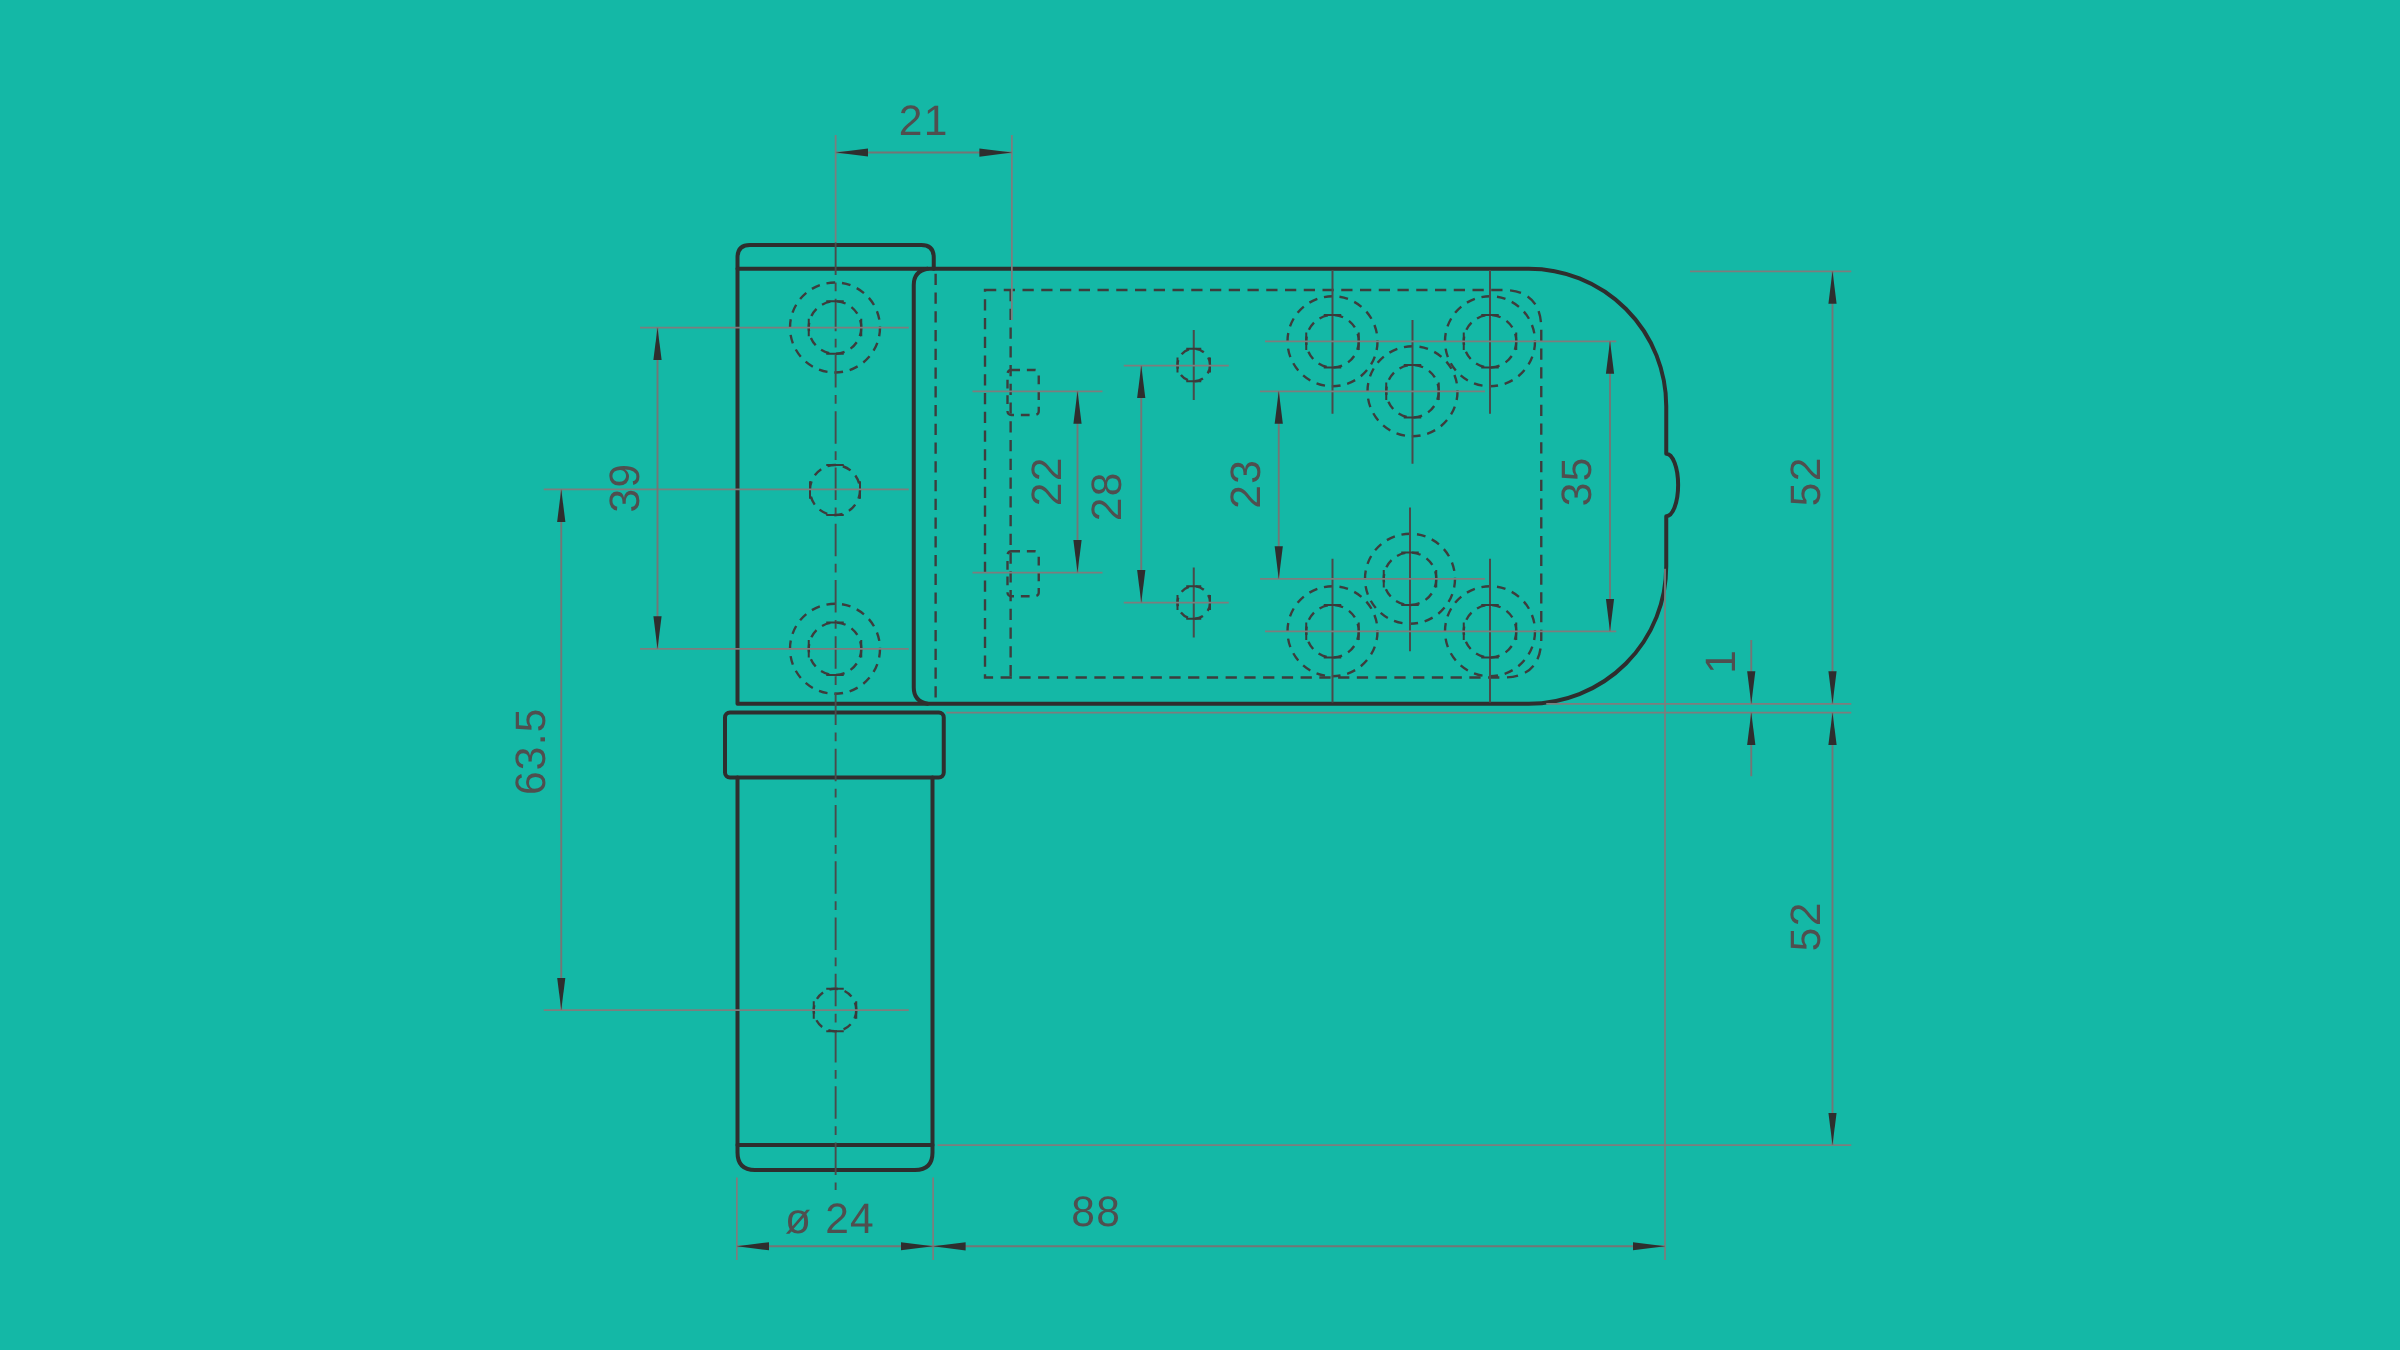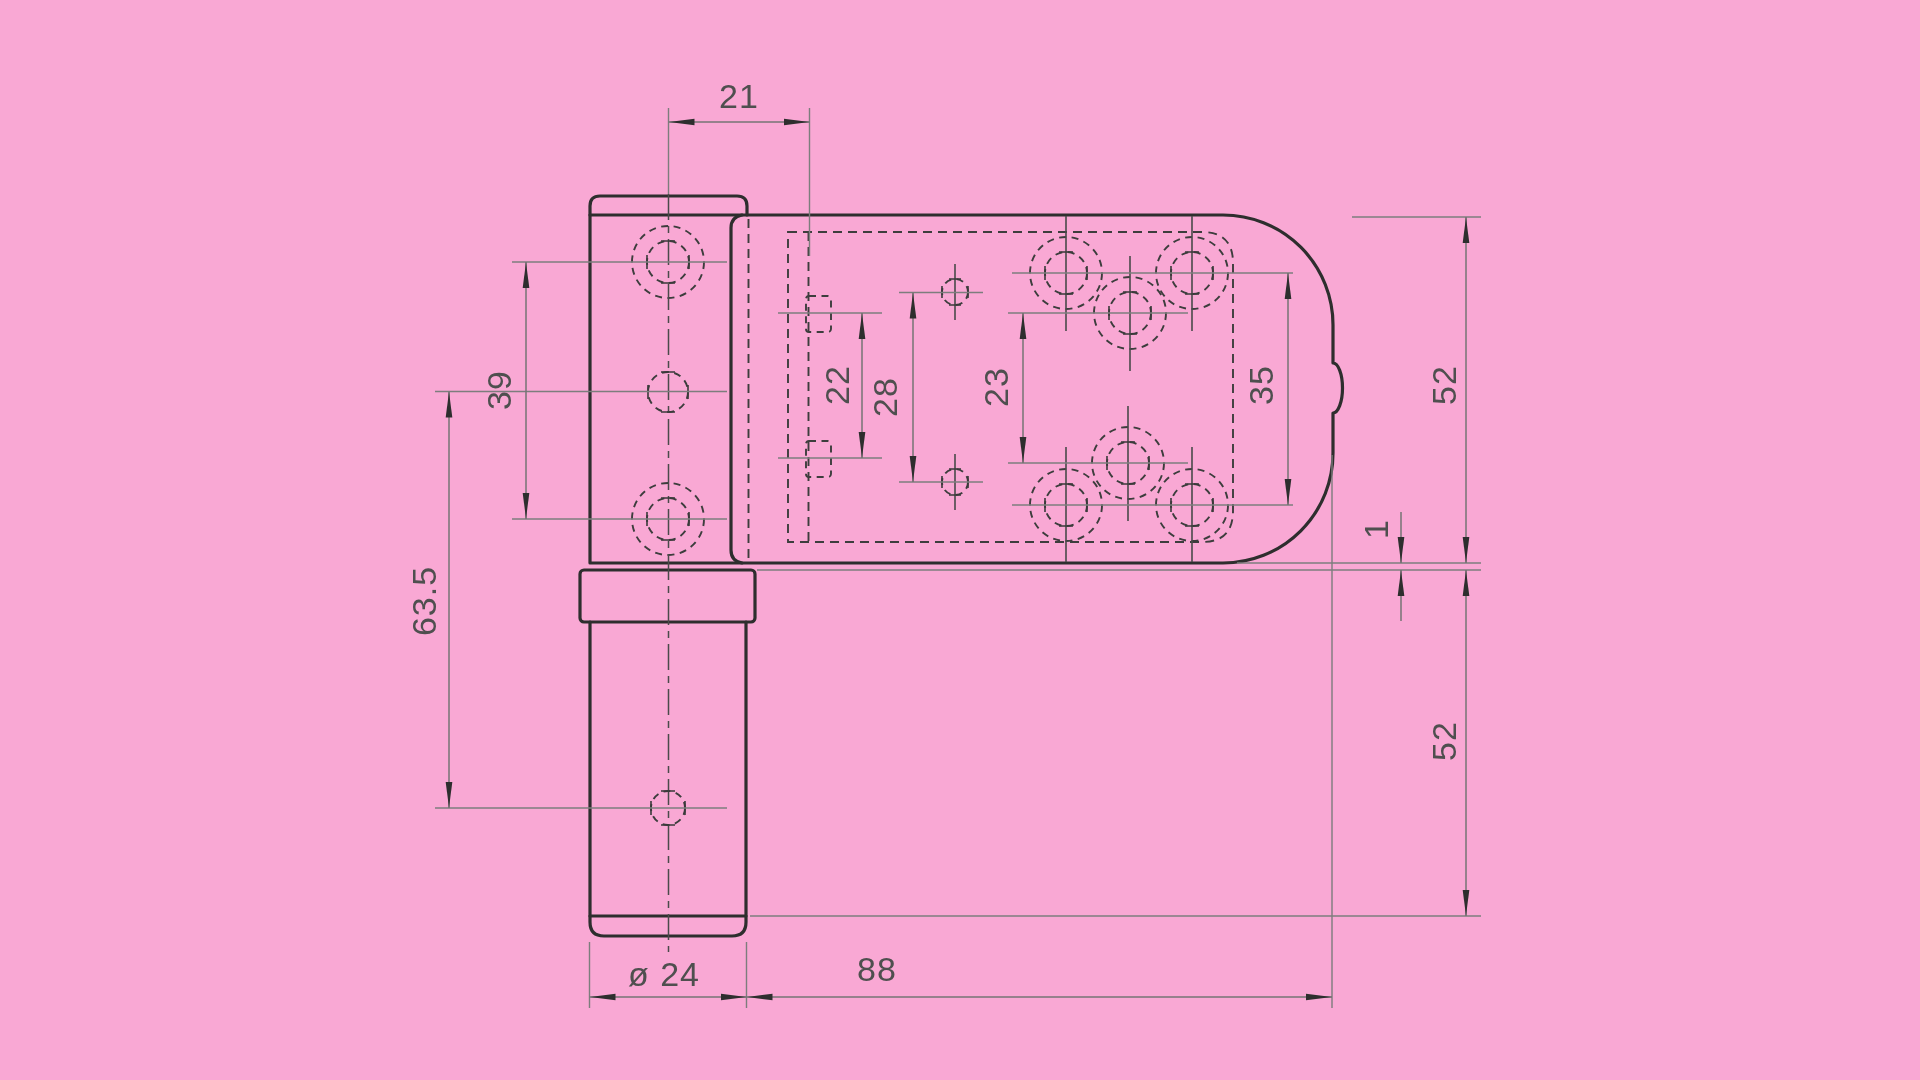--- a/index.html
+++ b/index.html
@@ -7,21 +7,21 @@
     padding: 0;
     background: #ffffff;
     width: 1920px;
     height: 1080px;
     overflow: hidden;
   }
   .stage {
     position: relative;
     width: 1920px;
     height: 1080px;
-    background: #f9a8d4;
+    background: #14b8a6;
   }
   svg text {
     font-family: "Liberation Sans", "DejaVu Sans", sans-serif;
     font-size: 34px;
     fill: #4f4f4f;
     letter-spacing: 1px;
   }
   
   .outline   { stroke: #2e2e2e; stroke-width: 3.2; fill: none; stroke-linecap: round; stroke-linejoin: round; }
   .hidden-dash { stroke: #3d3d3d; stroke-width: 1.9; fill: none; stroke-dasharray: 9 6; }

